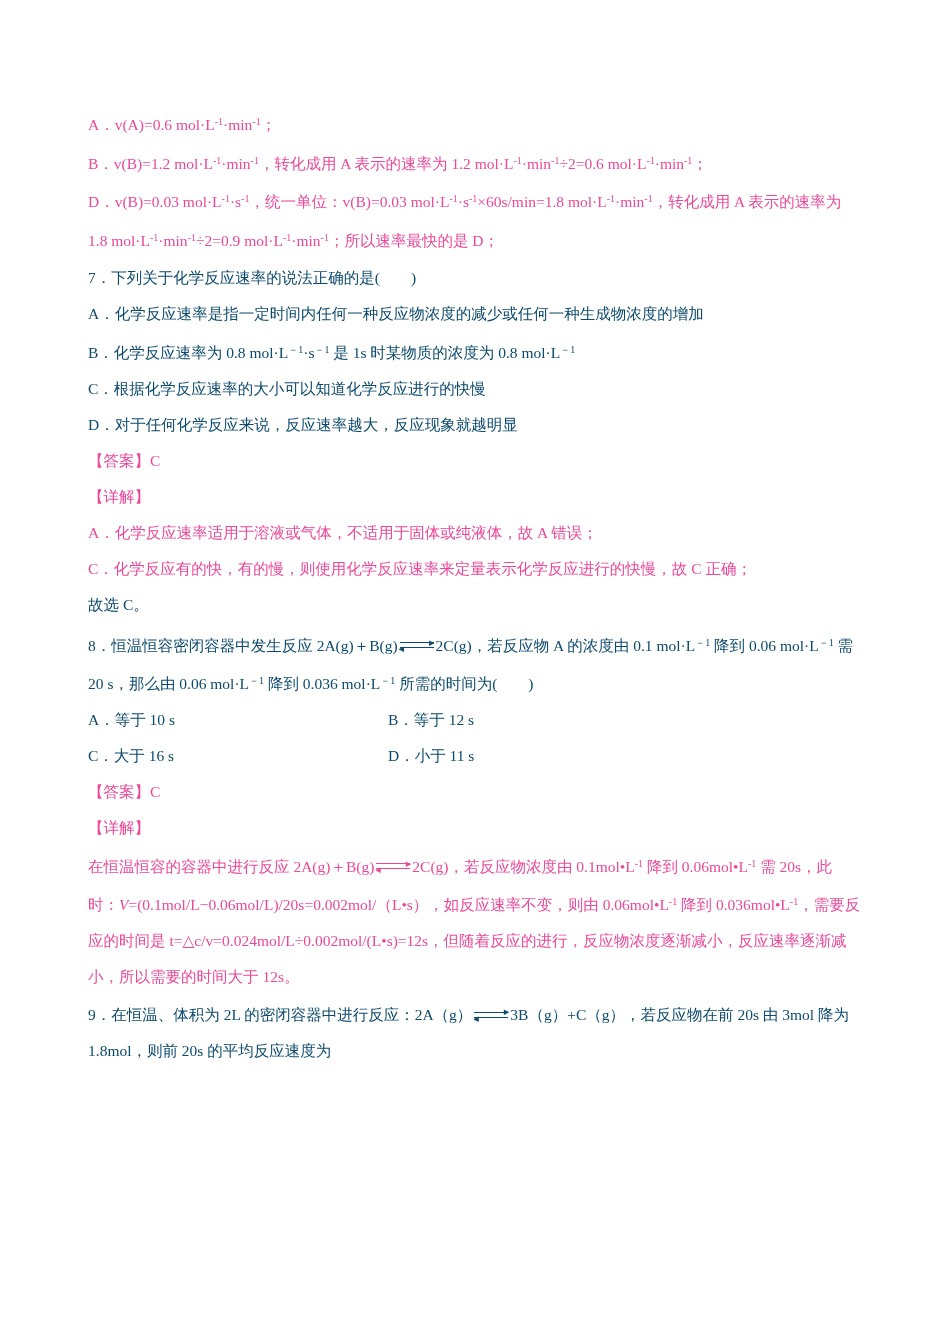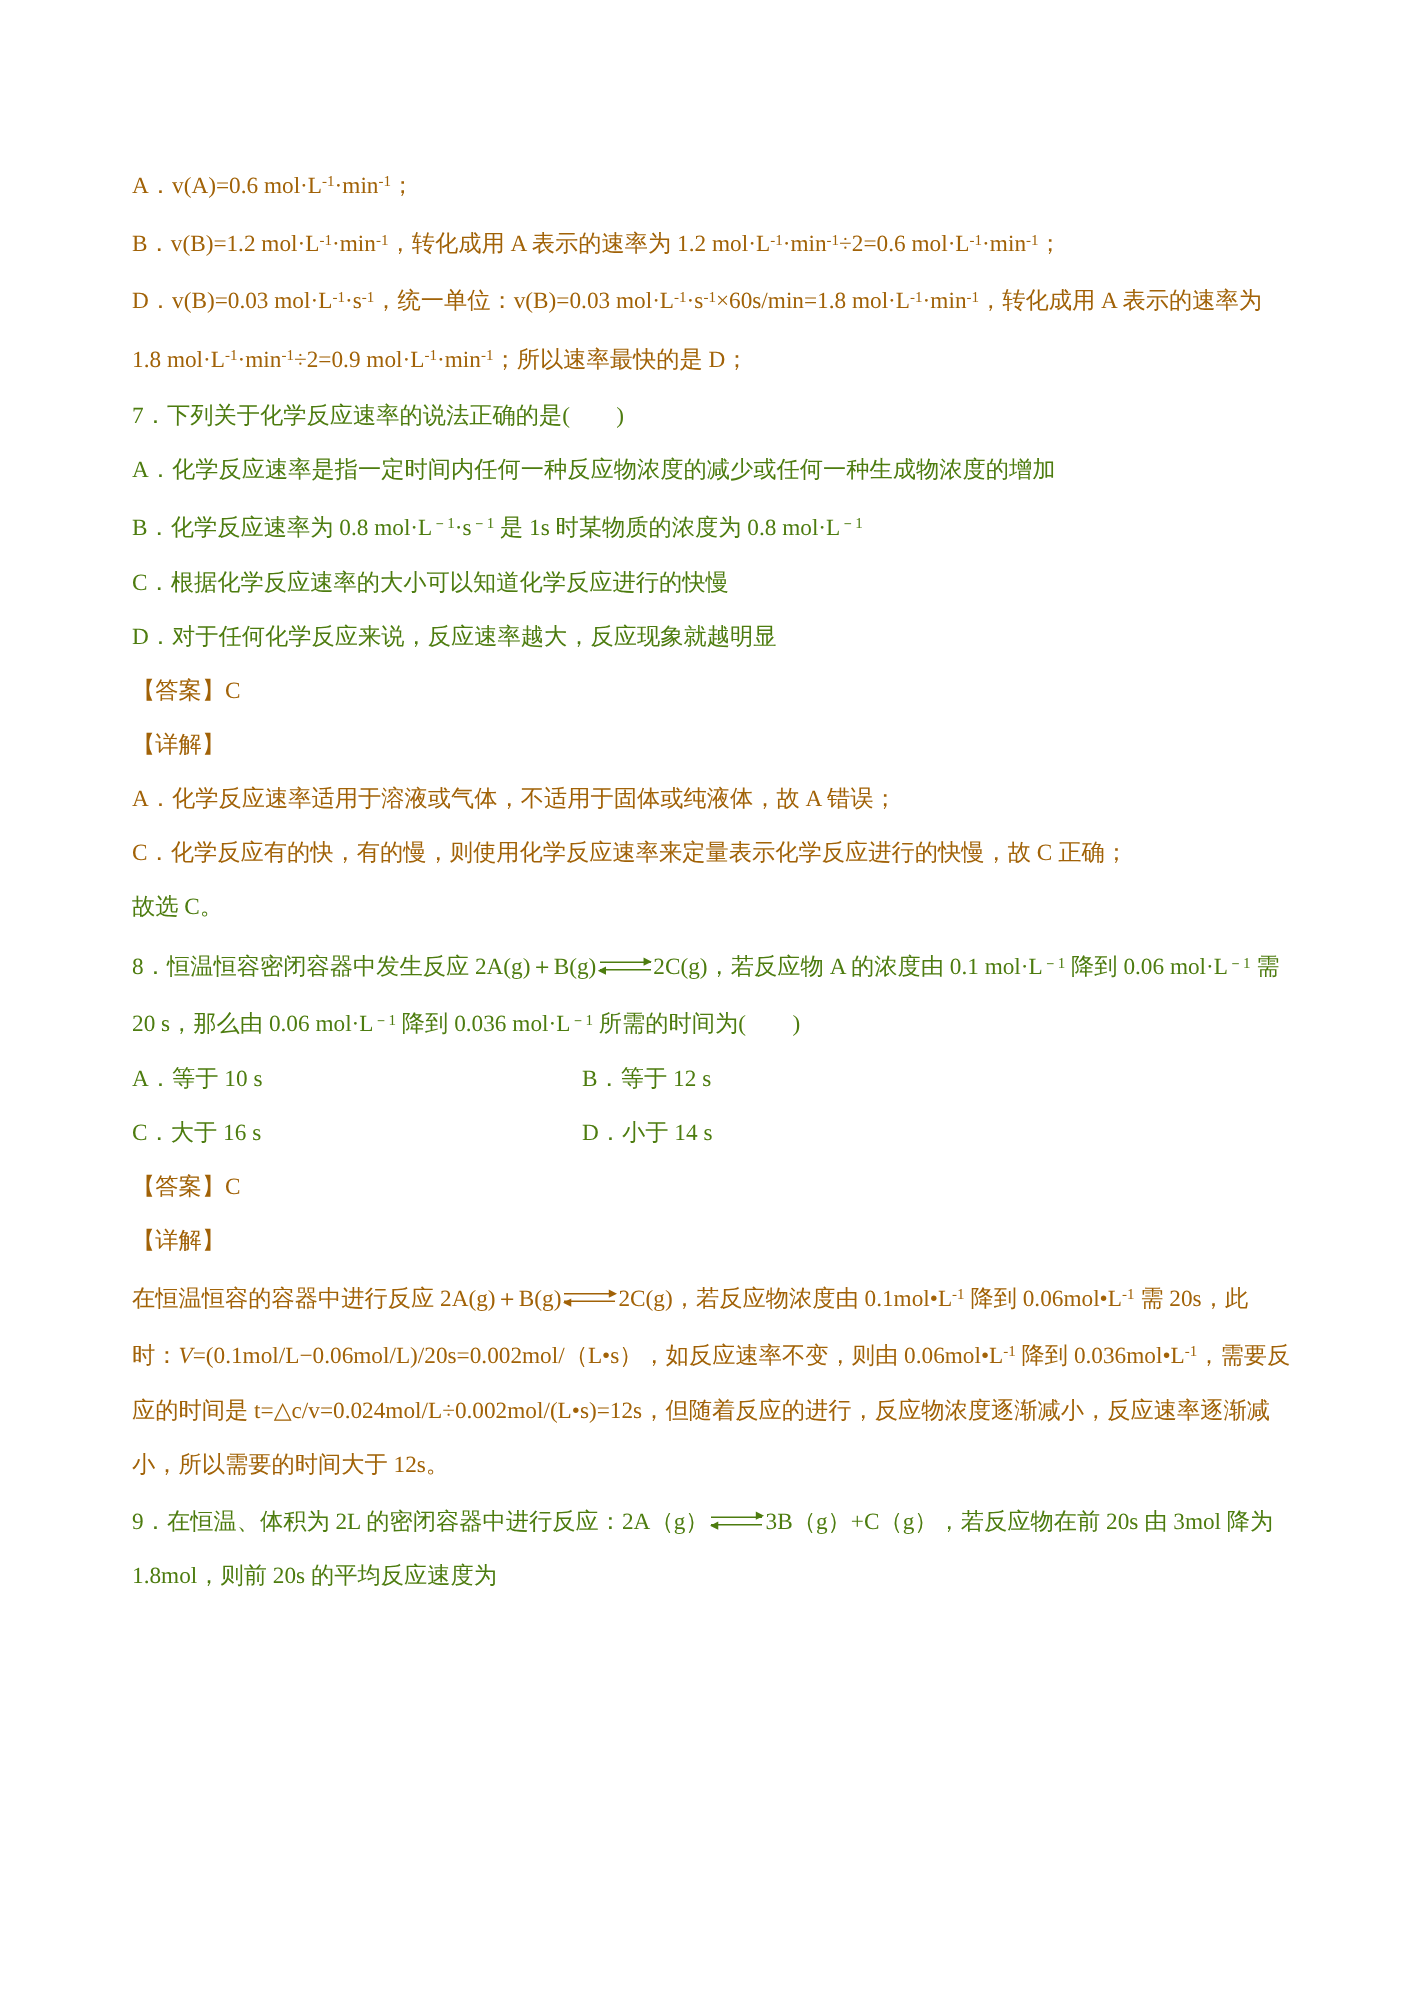--- a/index.html
+++ b/index.html
@@ -18,22 +18,22 @@
     width: 950px;
     min-height: 1344px;
     box-sizing: border-box;
     padding: 104px 88px 40px 88px;
   }
   .line {
     font-size: 15.5px;
     line-height: 36px;
     white-space: normal;
   }
-  .black { color: #4d7c0f; }
-  .red { color: #a16207; }
+  .black { color: #0c4a6e; }
+  .red { color: #ec4899; }
   sup { font-size: 10px; vertical-align: 0.45em; }
   .two-col {
     display: flex;
     font-size: 15.5px;
     line-height: 36px;
     align-items: flex-end;
   }
   .two-col > div:first-child { width: 300px; }
   .eq {
     display: inline-block;
@@ -103,21 +103,21 @@
   <div class="line black q">
     8．恒温恒容密闭容器中发生反应 2A(g)＋B(g)<span class="eq"><i class="r">▸</i><i class="l">◂</i></span>2C(g)，若反应物 A 的浓度由 0.1 mol·L<sup>－1</sup> 降到 0.06 mol·L<sup>－1</sup> 需 20 s，那么由 0.06 mol·L<sup>－1</sup> 降到 0.036 mol·L<sup>－1</sup> 所需的时间为(　　)
   </div>
 
   <div class="two-col black">
     <div>A．等于 10 s</div>
     <div>B．等于 12 s</div>
   </div>
   <div class="two-col black">
     <div>C．大于 16 s</div>
-    <div>D．小于 14 s</div>
+    <div>D．小于 11 s</div>
   </div>
 
   <div class="line red">【答案】C</div>
   <div class="line red">【详解】</div>
   <div class="line red">
     在恒温恒容的容器中进行反应 2A(g)＋B(g)<span class="eq"><i class="r">▸</i><i class="l">◂</i></span>2C(g)，若反应物浓度由 0.1mol•L<sup>-1</sup> 降到 0.06mol•L<sup>-1</sup> 需 20s，此时：<span class="ital">V</span>=(0.1mol/L−0.06mol/L)/20s=0.002mol/（L•s），如反应速率不变，则由 0.06mol•L<sup>-1</sup> 降到 0.036mol•L<sup>-1</sup>，需要反应的时间是 t=△c/v=0.024mol/L÷0.002mol/(L•s)=12s，但随着反应的进行，反应物浓度逐渐减小，反应速率逐渐减小，所以需要的时间大于 12s。
   </div>
 
   <div class="line black q">
     9．在恒温、体积为 2L 的密闭容器中进行反应：2A（g）<span class="eq"><i class="r">▸</i><i class="l">◂</i></span>3B（g）+C（g），若反应物在前 20s 由 3mol 降为 1.8mol，则前 20s 的平均反应速度为

